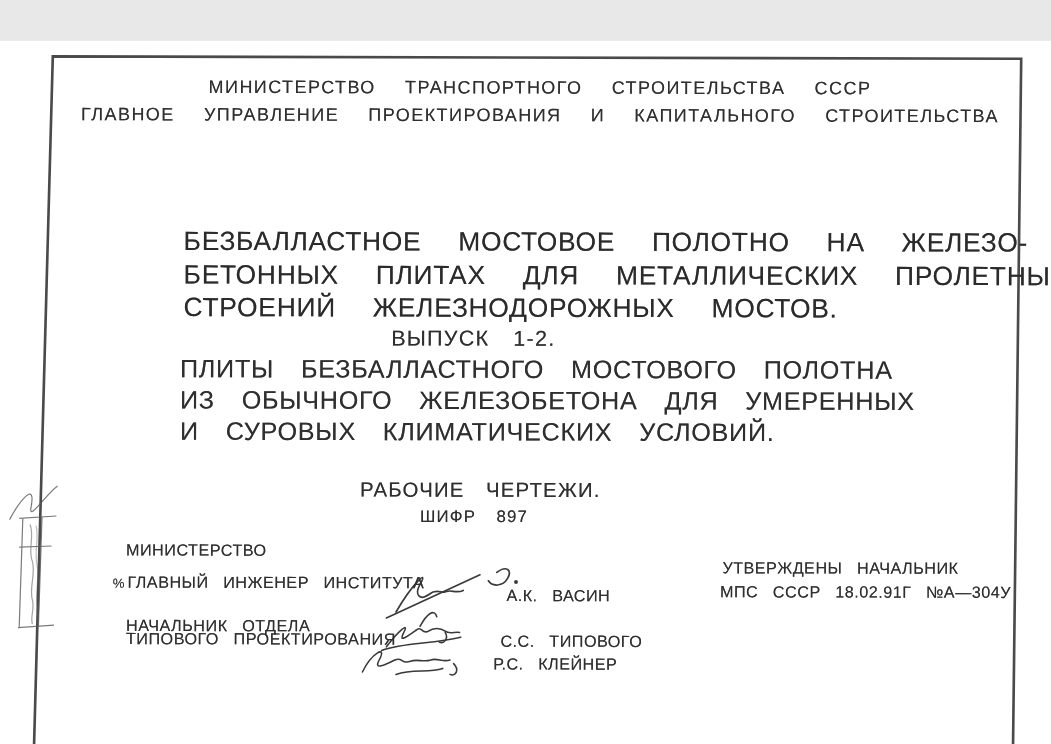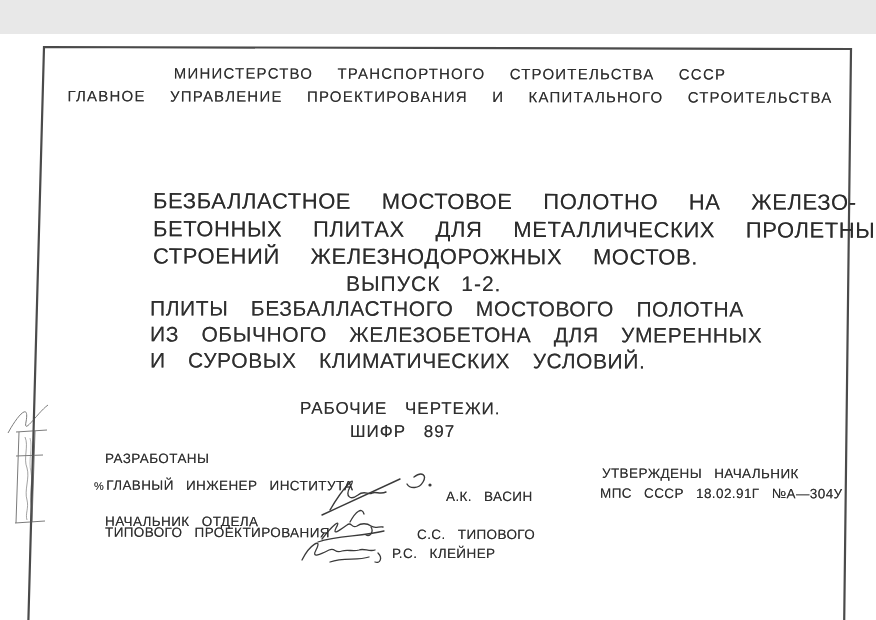--- a/index.html
+++ b/index.html
@@ -18,38 +18,38 @@
     text-shadow:0 0 .35px rgba(45,45,45,.65);
     transform:rotate(.12deg);
   }
   .hdr{font-size:15px;letter-spacing:1.2px;word-spacing:19px;text-align:center;}
   .hdr1{top:31px;left:160px;width:580px;}
   .hdr2{top:54px;left:60px;width:780px;}
   .title{font-size:22px;letter-spacing:.6px;word-spacing:24px;color:#2b2b2b;}
   .t1{top:155px;left:153px;}
   .t2{top:183px;left:153px;}
   .t3{top:210px;left:153px;}
-  .issue-label{top:238px;left:346px;font-size:21px;letter-spacing:1px;word-spacing:14px;}
+  .issue-label{top:238px;left:326px;font-size:18px;letter-spacing:1px;word-spacing:14px;}
   .issue{font-size:21px;letter-spacing:.6px;word-spacing:16px;}
   .i1{top:263px;left:150px;}
   .i2{top:289px;left:150px;}
   .i3{top:315px;left:150px;}
   .sub1{top:365px;left:300px;font-size:17px;letter-spacing:1px;word-spacing:12px;}
-  .sub2{top:388px;left:350px;font-size:17px;letter-spacing:1px;word-spacing:12px;}
+  .sub2{top:388px;left:350px;font-size:14px;letter-spacing:1px;word-spacing:12px;}
   .small{font-size:13.5px;letter-spacing:.4px;word-spacing:8px;}
   .dev1{top:417px;left:105px;}
   .dev2{top:429px;left:105px;}
   .role1{top:444px;left:94px;}
   .mark{font-size:11px;color:#3a3a3a;margin-right:2px;}
   .role2a{top:480px;left:105px;}
   .role2b{top:491px;left:105px;}
   .role3{top:510px;left:105px;}
-  .name1{top:455px;left:446px;text-align:right;}
+  .name1{top:455px;left:422px;text-align:right;}
   .name2{top:493px;left:417px;}
-  .name3{top:512px;left:392px;}
+  .name3{top:512px;left:411px;}
   .app1{top:432px;left:602px;}
   .app2{top:452px;left:600px;text-align:center;}
   .watermark{
     top:429px;left:876px;
     font-size:9.5px;letter-spacing:0;word-spacing:0;
     color:#c2c2c2;text-shadow:none;
   }
   svg.overlay{position:absolute;top:0;left:0;width:876px;height:620px;pointer-events:none;}
 </style>
 </head>
@@ -101,21 +101,21 @@
   <div class="txt title t3">СТРОЕНИЙ ЖЕЛЕЗНОДОРОЖНЫХ МОСТОВ.</div>
 
   <div class="txt issue-label">ВЫПУСК 1-2.</div>
   <div class="txt issue i1">ПЛИТЫ БЕЗБАЛЛАСТНОГО МОСТОВОГО ПОЛОТНА</div>
   <div class="txt issue i2">ИЗ ОБЫЧНОГО ЖЕЛЕЗОБЕТОНА ДЛЯ УМЕРЕННЫХ</div>
   <div class="txt issue i3">И СУРОВЫХ КЛИМАТИЧЕСКИХ УСЛОВИЙ.</div>
 
   <div class="txt sub1">РАБОЧИЕ ЧЕРТЕЖИ.</div>
   <div class="txt sub2">ШИФР 897</div>
 
-  <div class="txt small dev1">РАЗРАБОТАНЫ</div>
+  <div class="txt small dev1">МИНИСТЕРСТВО</div>
 
   <div class="txt small role1"><span class="mark">%</span><span>ГЛАВНЫЙ ИНЖЕНЕР ИНСТИТУТА</span></div>
   <div class="txt small name1">А.К. ВАСИН</div>
 
   <div class="txt small role2b">ТИПОВОГО ПРОЕКТИРОВАНИЯ</div>
   <div class="txt small role2a">НАЧАЛЬНИК ОТДЕЛА</div>
   <div class="txt small name2">С.С. ТИПОВОГО</div>
 
   <div class="txt small name3">Р.С. КЛЕЙНЕР</div>
 

